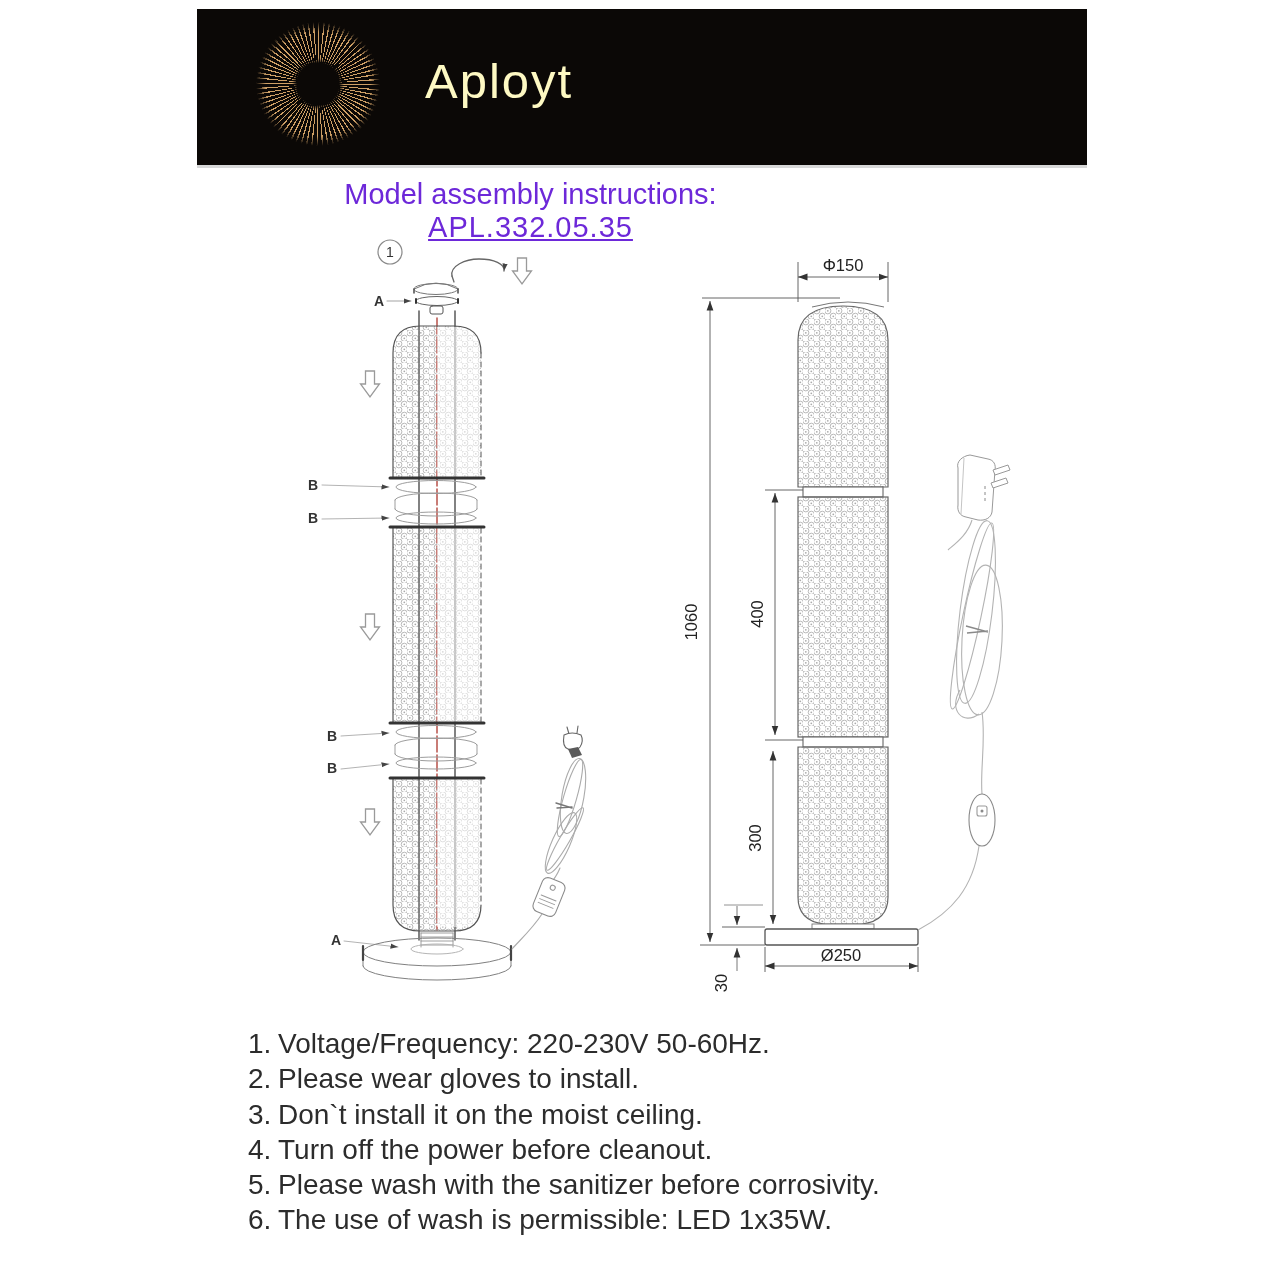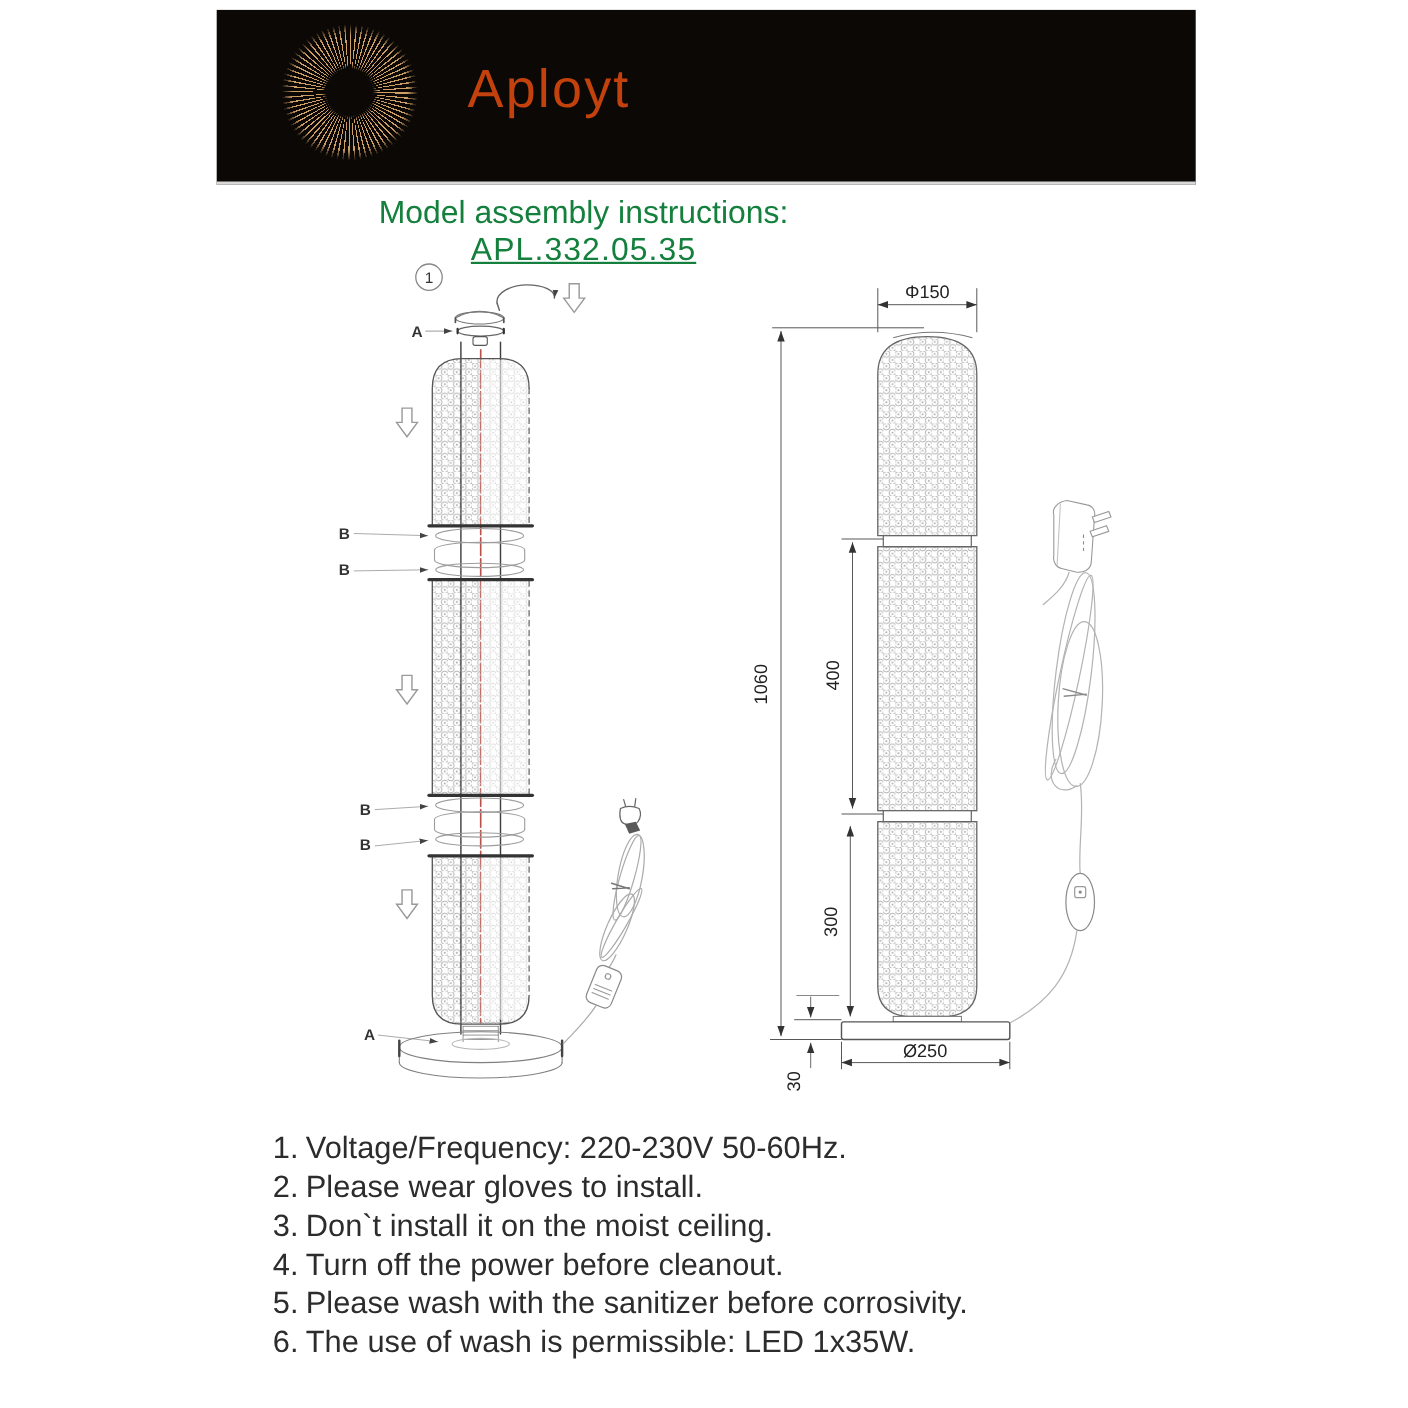--- a/index.html
+++ b/index.html
@@ -13,28 +13,28 @@
     background:#0b0806;overflow:hidden;border-bottom:3px solid #d8d8d8;
   }
   .sunburst{
     position:absolute;left:55px;top:9px;width:132px;height:132px;border-radius:50%;
     background:repeating-conic-gradient(#cfa066 0deg 1.4deg, rgba(0,0,0,0) 1.4deg 5deg);
     -webkit-mask:radial-gradient(circle at 50% 50%, transparent 0 21px, #000 26px 52px, transparent 62px);
     mask:radial-gradient(circle at 50% 50%, transparent 0 21px, #000 26px 52px, transparent 62px);
   }
   .brand{
     position:absolute;left:228px;top:48px;font-size:49px;line-height:1;
-    color:#c2410c;letter-spacing:2px;font-weight:400;
+    color:#fef9c3;letter-spacing:2px;font-weight:400;
   }
   .corner-rays{
     position:absolute;right:-2px;top:0;width:310px;height:156px;
     background:repeating-conic-gradient(from 183deg at 101% -7%, #c times 0,#c89a63 0deg 1deg, rgba(0,0,0,0) 1deg 7.1deg);
   }
   
-  .title-block{position:absolute;left:0;top:178px;width:1061px;text-align:center;color:#15803d;}
+  .title-block{position:absolute;left:0;top:178px;width:1061px;text-align:center;color:#6d28d9;}
   .title-line{font-size:29px;line-height:33px;}
   .model-line{font-size:29px;line-height:33px;letter-spacing:1px;text-decoration:underline;}
   
   .drawings{position:absolute;left:270px;top:235px;width:780px;height:780px;}
   
   .instructions{position:absolute;left:248px;top:1026px;width:940px;color:#2c2c2c;}
   .ins-row{display:flex;line-height:35.3px;font-size:28px;}
   .ins-num{width:30px;flex:none;}
   .ins-text{white-space:nowrap;}
 </style>

